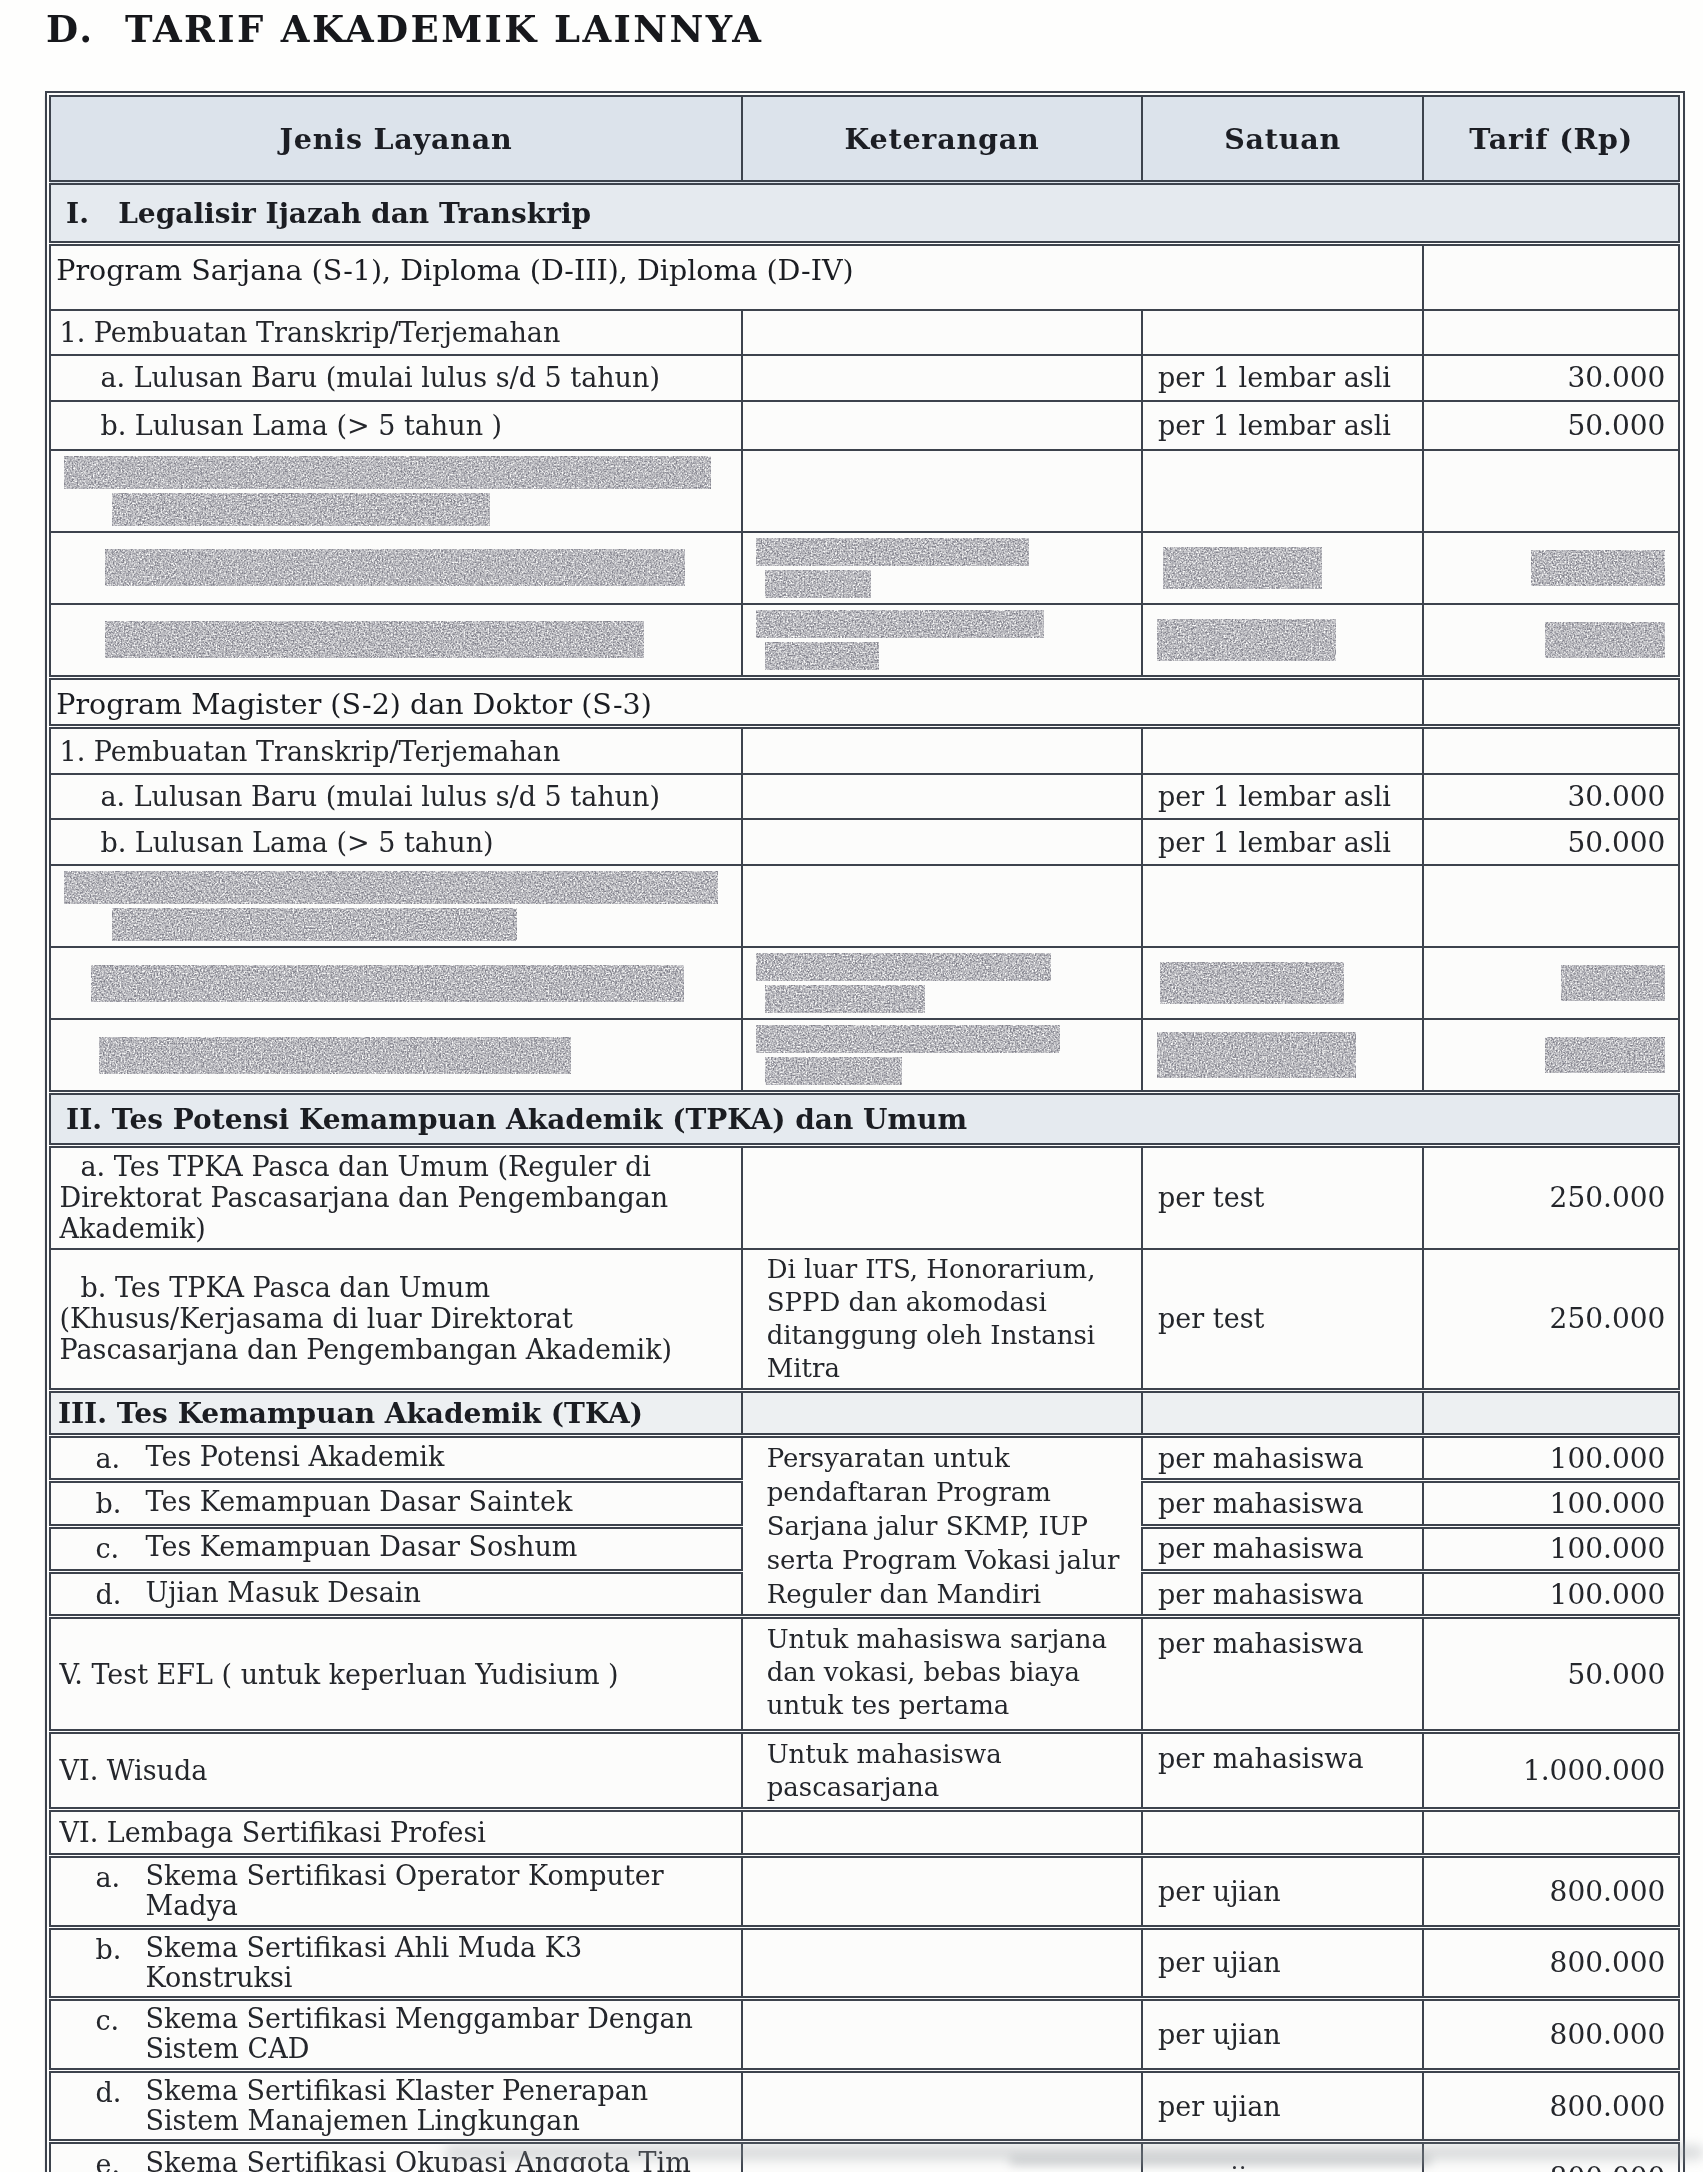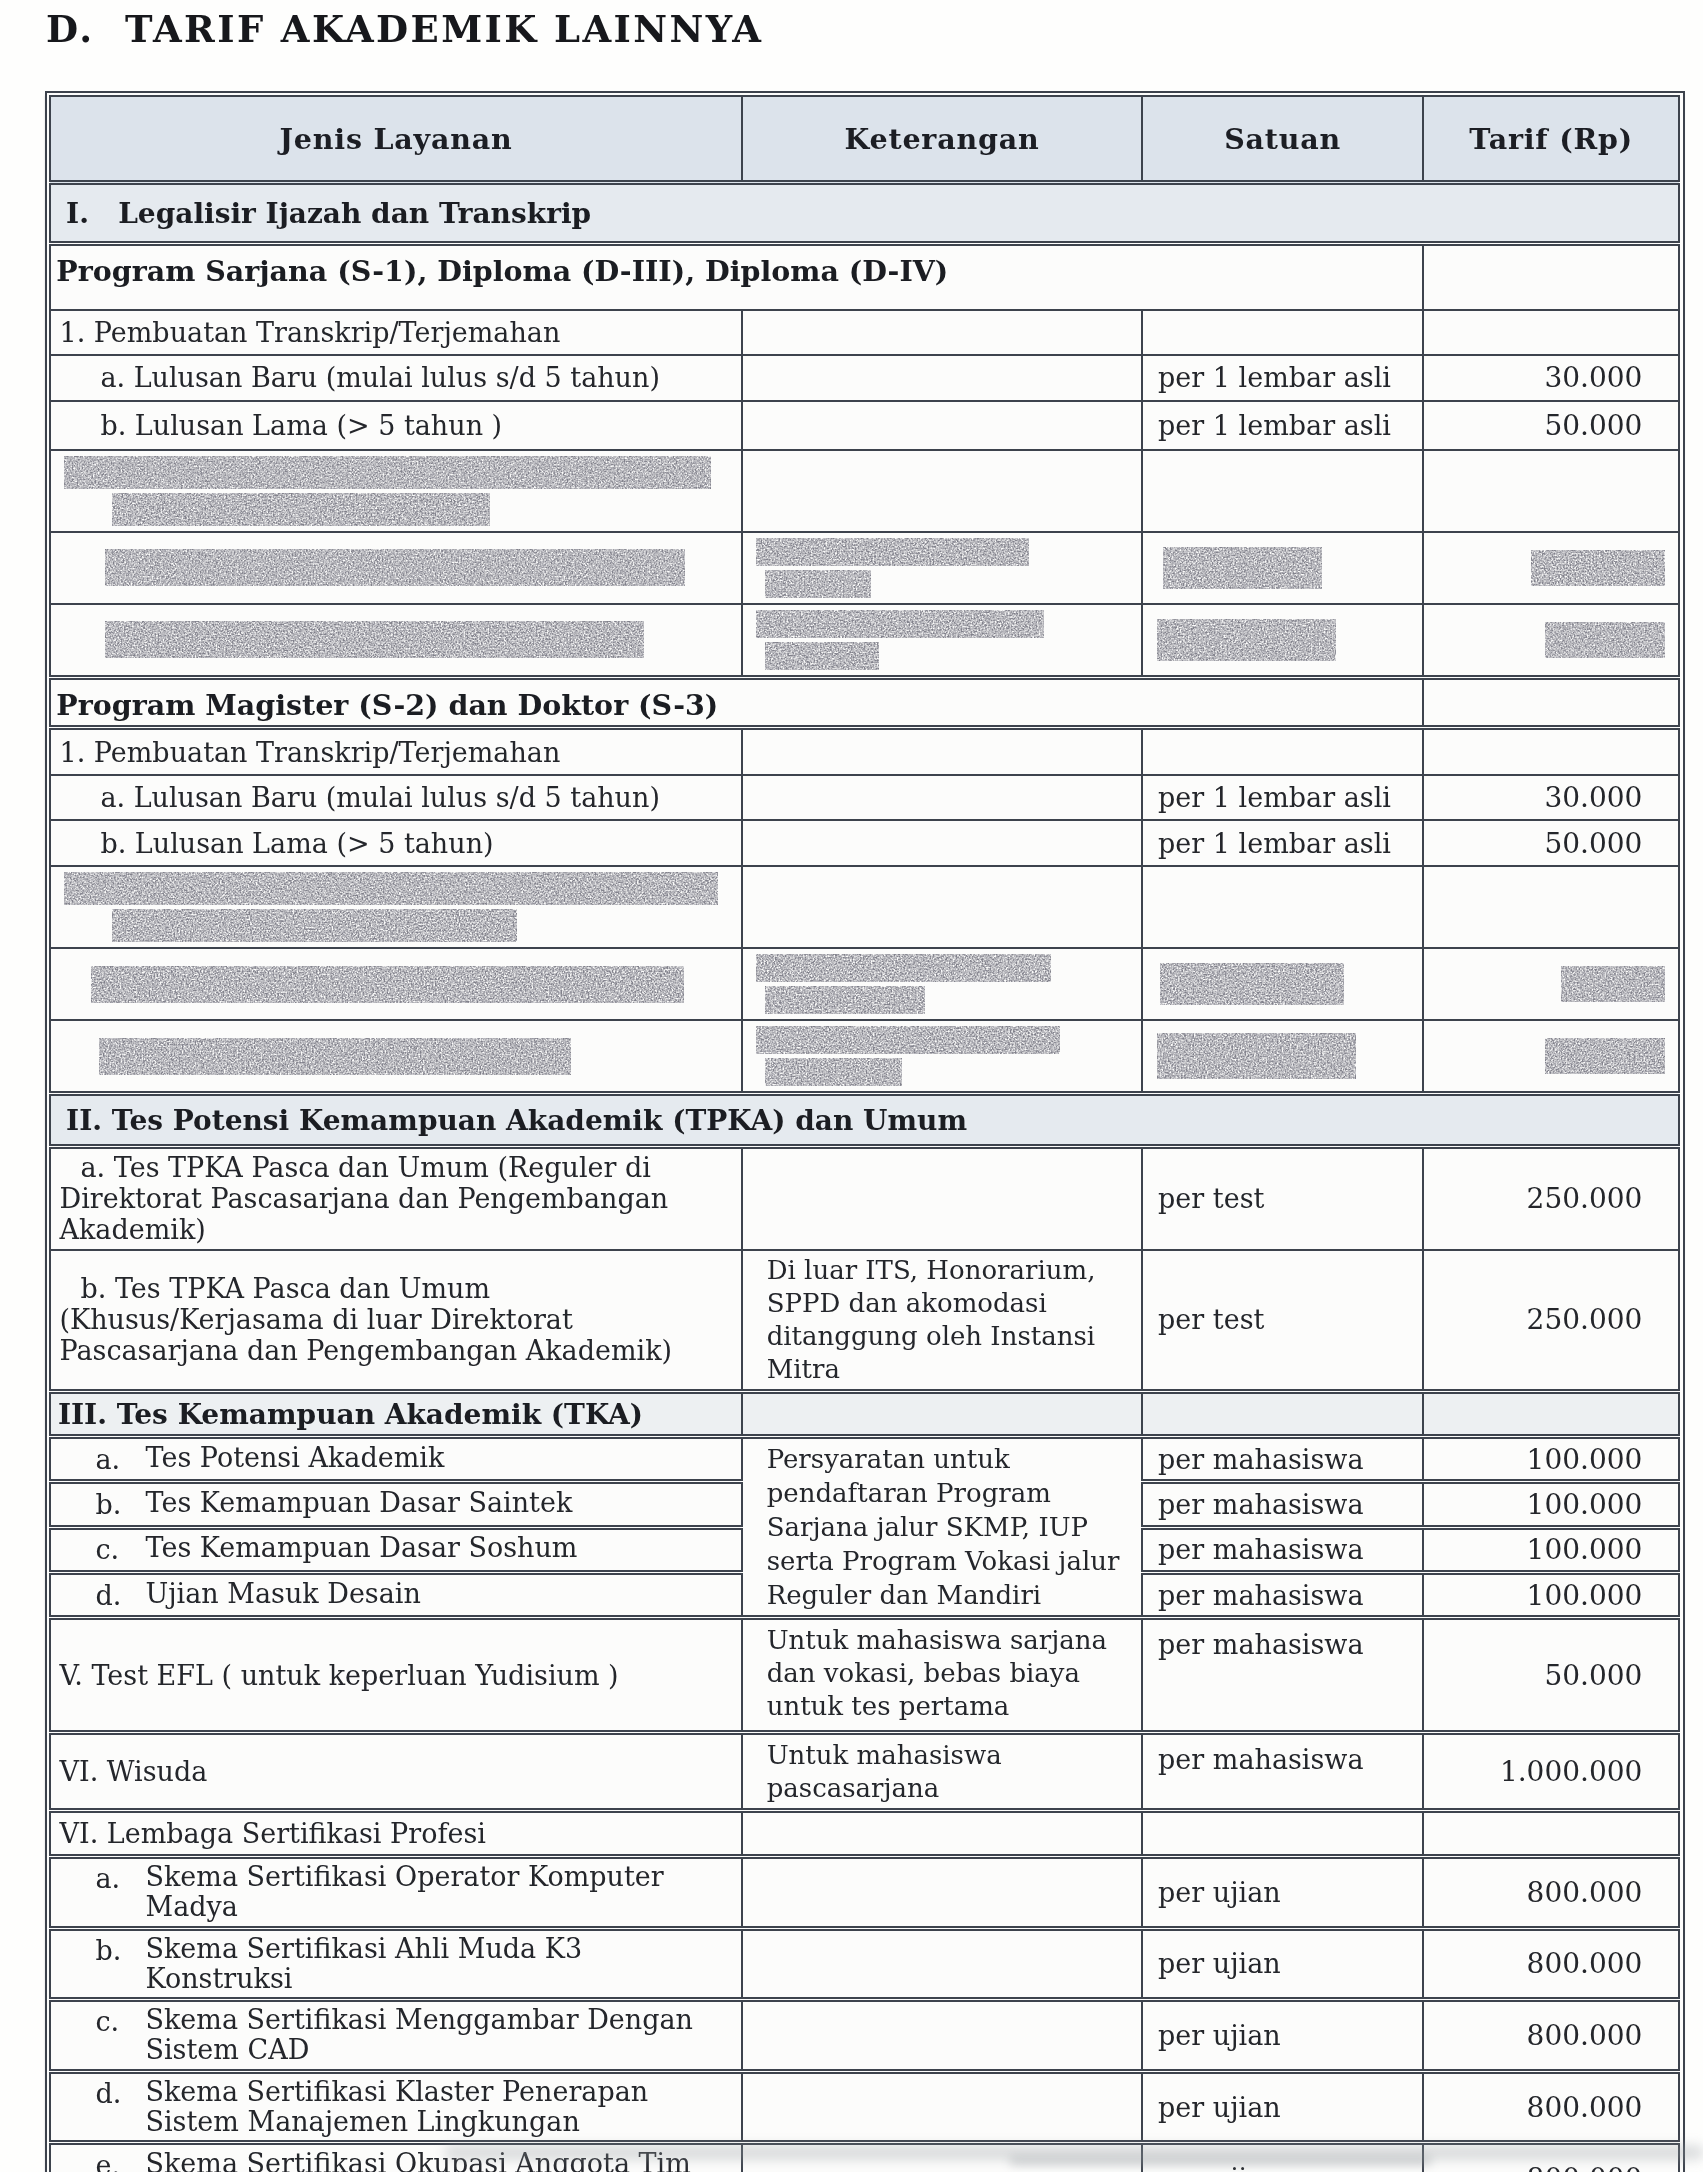--- a/index.html
+++ b/index.html
@@ -37,40 +37,40 @@
   tr.bt-s td { border-top:2.4px solid #3d434d; }
 
   td.sec {
     background:#e5eaef; font-weight:bold; font-size:28px;
     padding-left:14.7px; white-space:pre-wrap; color:#1b1d22;
   }
   tr.section4 td { background:#edf0f2;margin-left:47px; }
   td.sec4 { font-weight:bold; font-size:28px; padding-left:6.5px; white-space:pre-wrap; color:#1b1d22; }
 
   td.sub {
-    font-weight:bold; font-size:28.5px; padding-left:4.9px;
+    font-weight:normal; font-size:28.5px; padding-left:4.9px;
     vertical-align:top; padding-top:8.1px; white-space:pre-wrap; color:#1b1d22;
   }
 
   td.svc { padding-left:8.1px; line-height:33px; white-space:pre-wrap; }
   td.svc.ind { padding-left:49px; }
   td.svc.ti  { text-indent:21px; line-height:31px; }
 
   .mrow { display:flex; align-items:flex-start; }
   .mk   { flex:0 0 50px; margin-left:36px; }
   .mtxt { flex:1 1 auto; line-height:30px; }
 
   td.ket { font-size:26px; line-height:33px; padding-left:24px; }
   td.ket.top { vertical-align:top; padding-top:3.3px; }
   td.ket.merged { line-height:34px; }
 
   td.sat { font-size:27px; padding-left:14.7px; }
   td.sat.top { vertical-align:top; padding-top:8.1px; }
 
-  td.tarif { text-align:right; padding-right:36px; font-size:28px; }
+  td.tarif { text-align:right; padding-right:13px; font-size:28px; }
 
   td.red { padding:4.9px 6.5px; }
   .blob { display:block; margin-top:4.1px; }
   .blob:first-child { margin-top:0; }
 
   .smudge { position:absolute; border-radius:8.1px; }
   .smudge.s1 { left:444px; top:2145px; width:1260px; height:14.7px; background:#9aa0a6; opacity:.35; filter:blur(5.7px); }
   .smudge.s2 { left:1009px; top:2156px; width:423px; height:9.8px; background:#868c92; opacity:.30; filter:blur(4.9px); }
 </style>
 </head>

